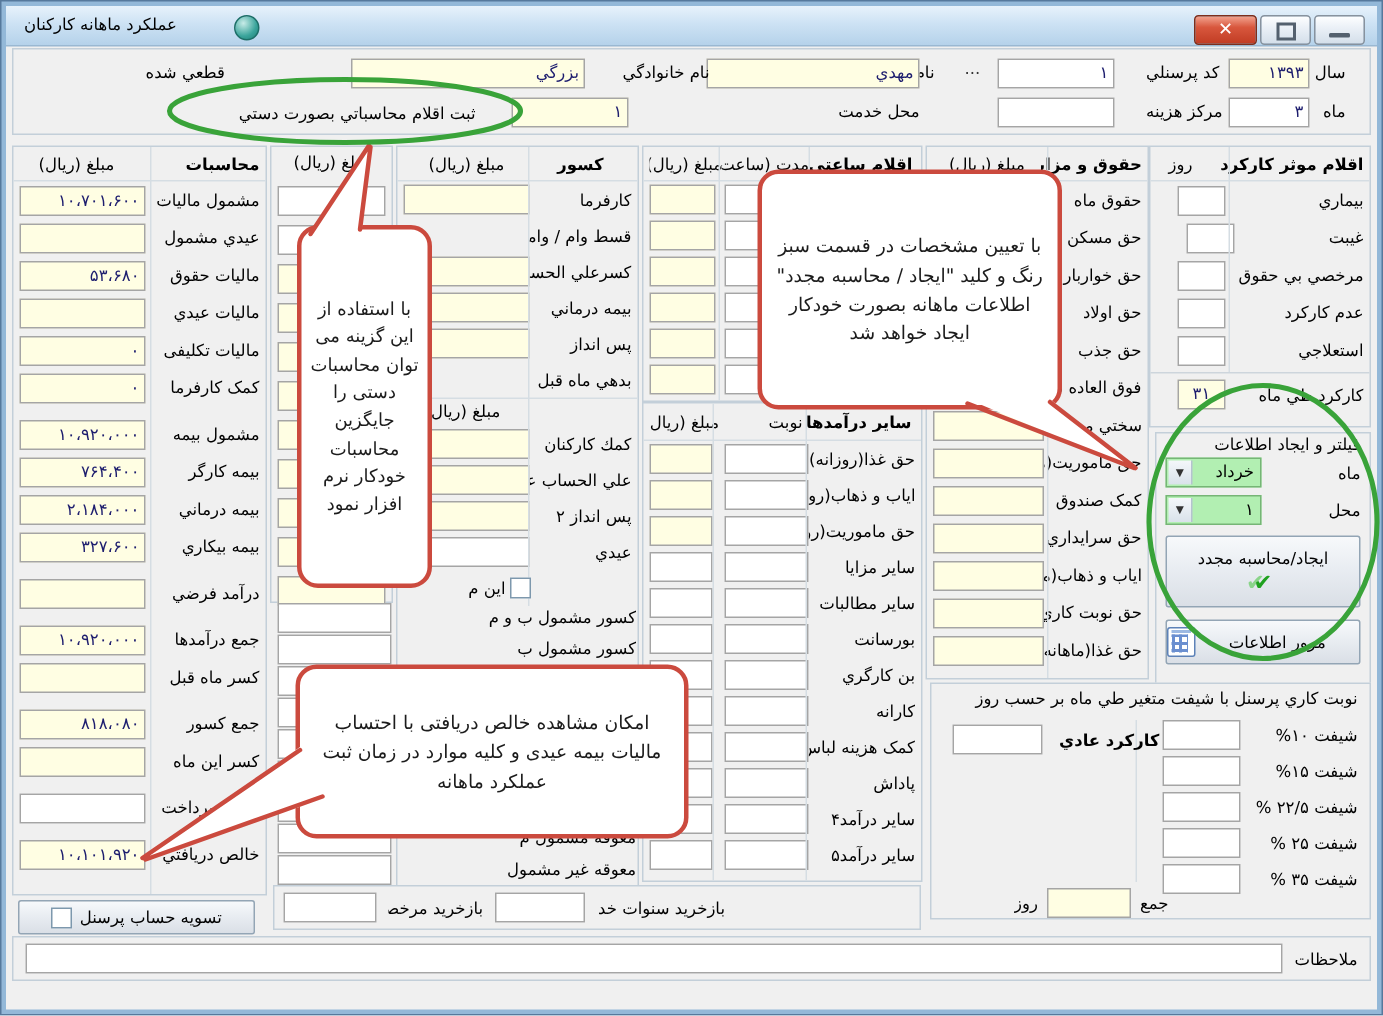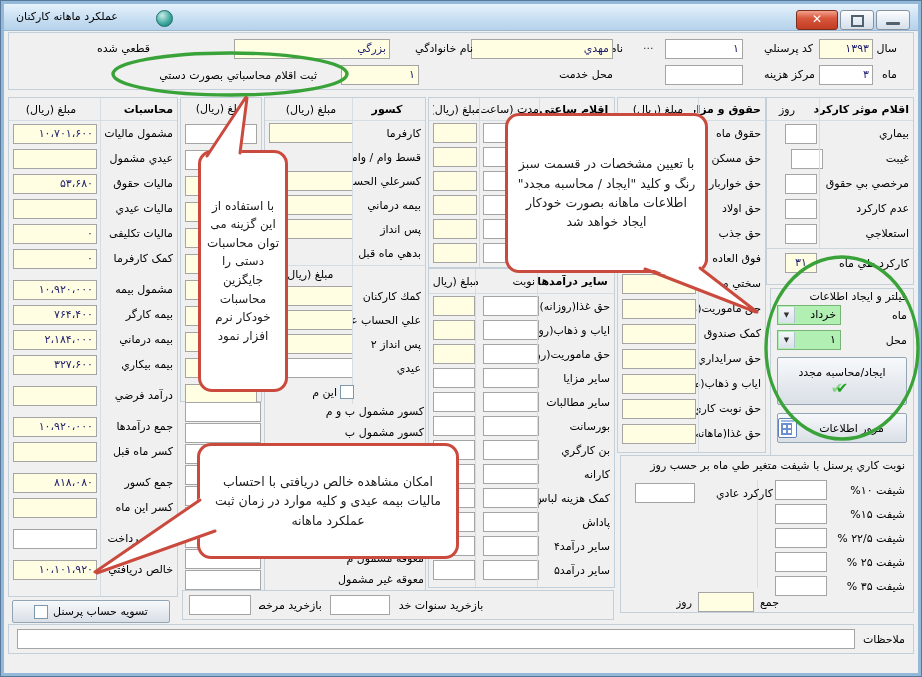--- a/index.html
+++ b/index.html
@@ -691,21 +691,21 @@
         <div class="r" style="height:24px;">
           <span class="lbl">شیفت ۲۵ %</span>
           <div class="box" style="width:50px;"></div>
         </div>
 
         <div class="r" style="height:24px;">
           <span class="lbl">شیفت ۳۵ %</span>
           <div class="box" style="width:50px;"></div>
         </div>
       </div>
-    <div class="r abs" style="left:10px;top:26px;width:146px;height:22px;">
+    <div class="r abs" style="left:10px;top:26px;width:146px;height:22px;font-weight:bold;">
       <span class="lbl">کارکرد عادي</span>
       <div class="box" style="width:58px;"></div>
     </div>
     <div class="abs" style="left:8px;top:136px;width:150px;display:flex;align-items:center;gap:6px;">
       <span class="lbl">جمع</span>
       <div class="box y" style="width:54px;"></div>
       <span class="lbl">روز</span>
     </div>
   </div>
 

